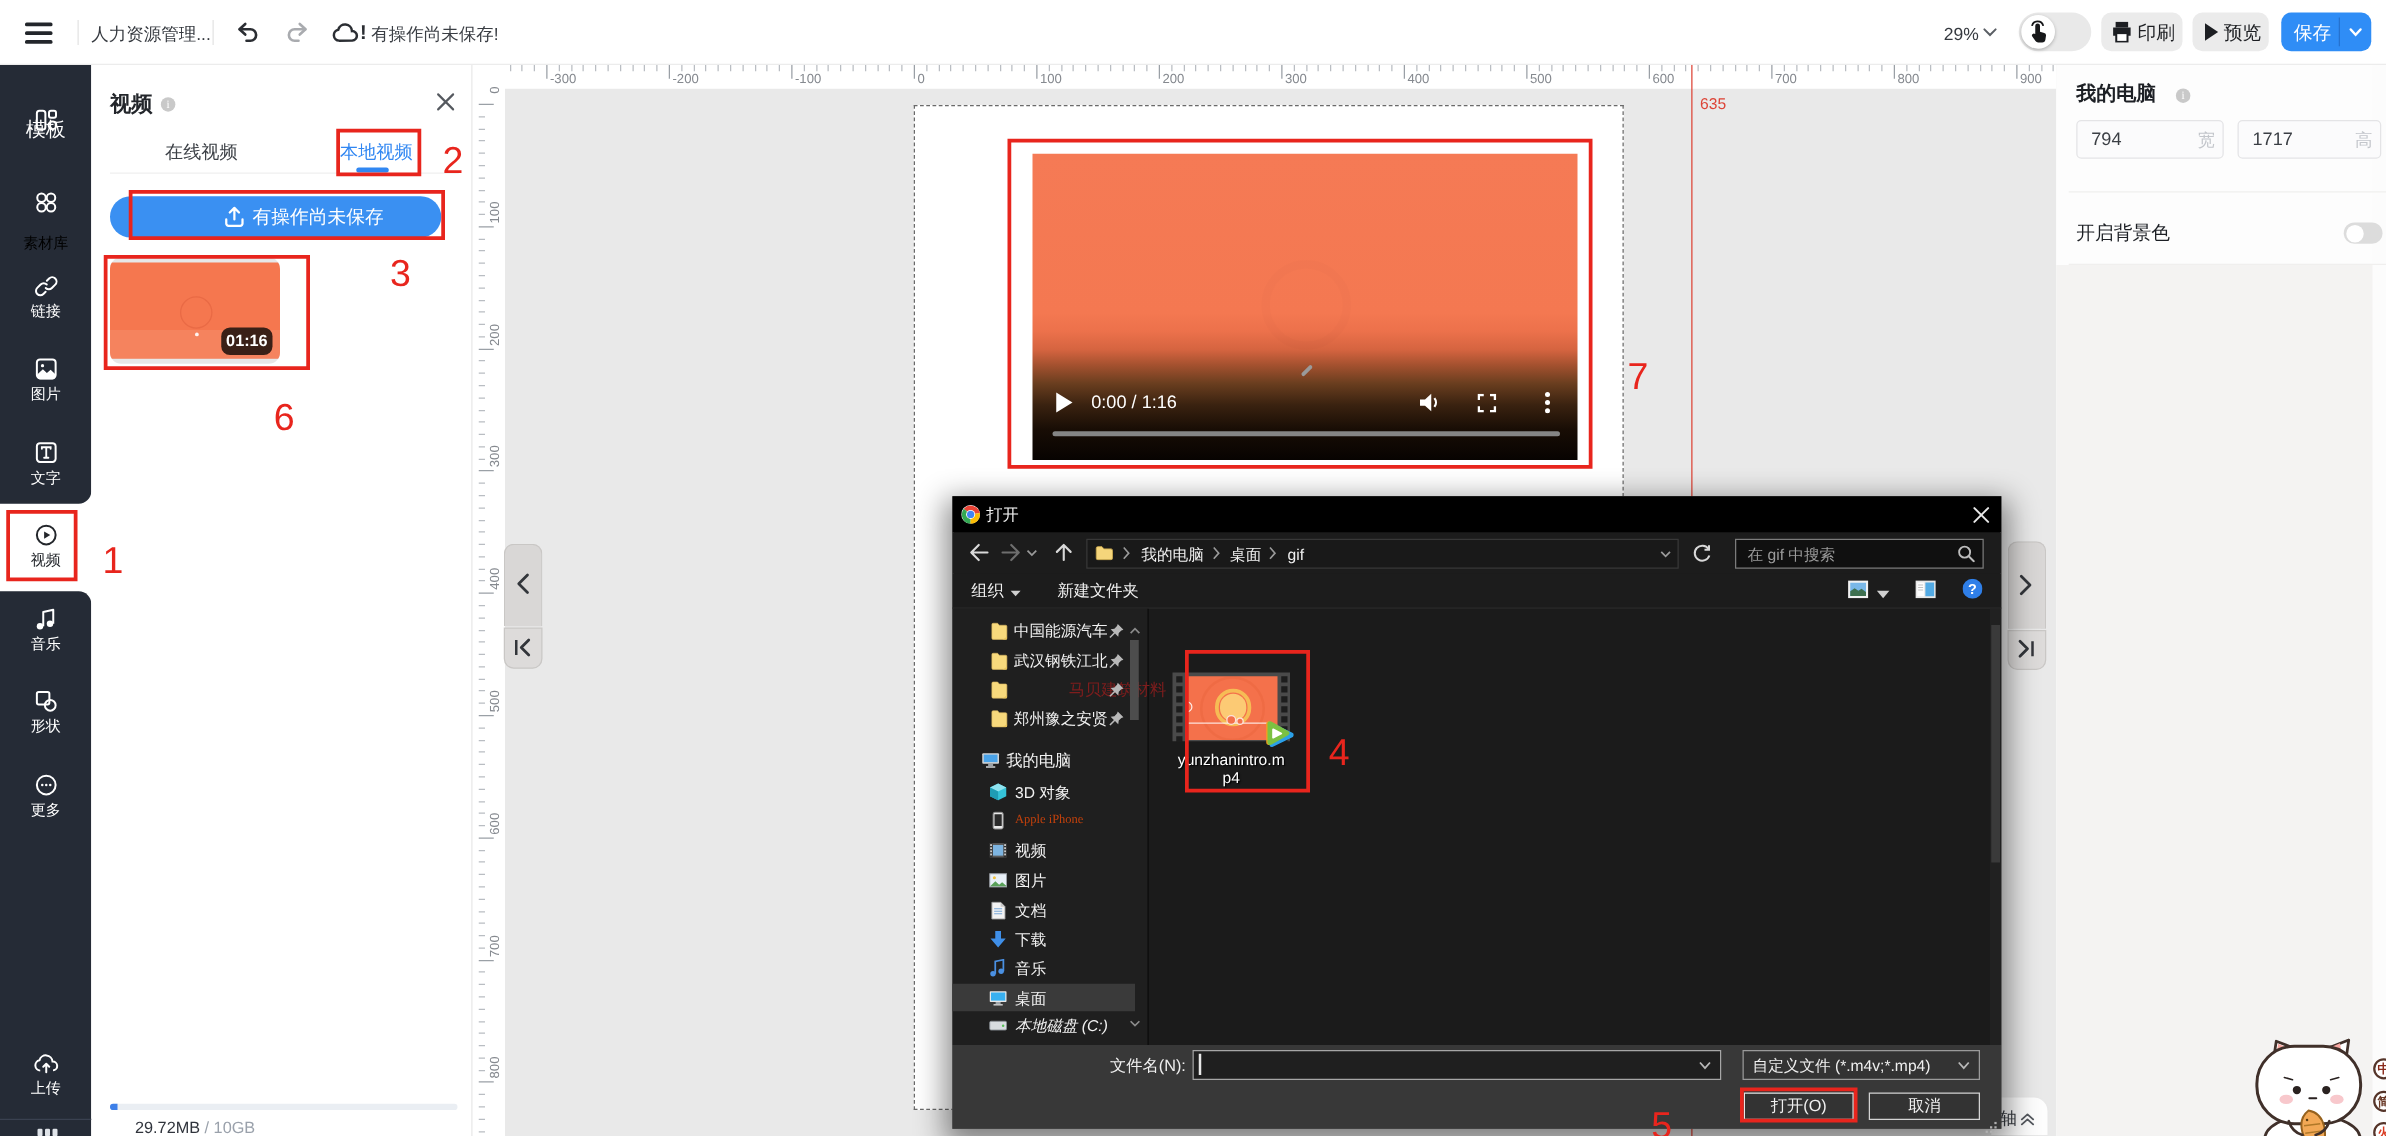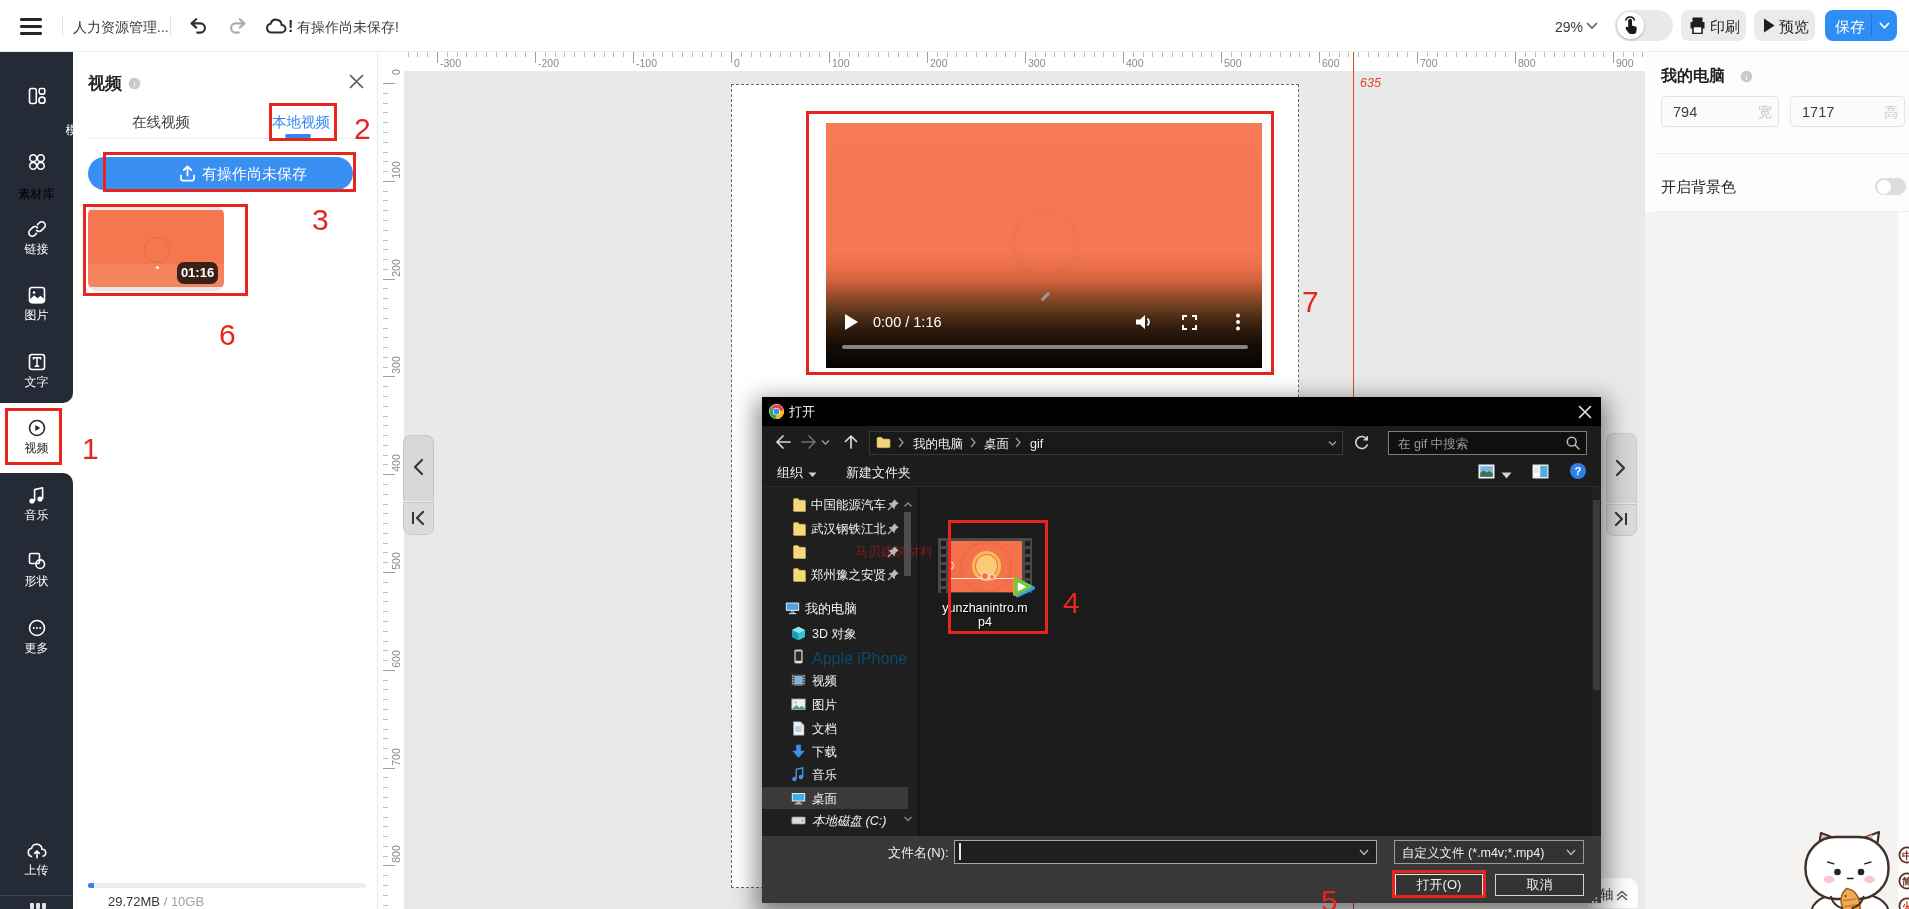--- a/index.html
+++ b/index.html
@@ -59,21 +59,21 @@
     <path d="M1.5 1.5 L5.5 5.8 L9.5 1.5" fill="none" stroke="#fff" stroke-width="1.8" stroke-linecap="round"></path>
   </svg>
 <div class="a" style="left:0px;top:52px;width:73px;height:857px;background:#fff;z-index:5"></div>
 <div class="a" style="left:0px;top:52px;width:73px;height:351px;background:#252b36;border-bottom-right-radius:10px;z-index:5"></div>
 <div class="a" style="left:0px;top:473px;width:73px;height:436px;background:#252b36;border-top-right-radius:10px;z-index:5"></div>
 <svg class="a" style="left:25.5px;top:85px;z-index:6;" width="22" height="22" viewBox="0 0 22 22">
     <rect x="3.5" y="3.5" width="6.8" height="15" rx="2" fill="none" stroke="#fff" stroke-width="1.6"></rect>
     <rect x="13.2" y="3.5" width="5.6" height="5.6" rx="1.6" fill="none" stroke="#fff" stroke-width="1.6"></rect>
     <circle cx="16" cy="15.2" r="3.1" fill="none" stroke="#fff" stroke-width="1.6"></circle>
   </svg>
-<div class="a" style="left:0px;top:124px;font-size:12px;color:#fff;line-height:1.15;white-space:nowrap;z-index:6;left:0;margin-left:41px;">
+<div class="a" style="left:0px;top:96px;font-size:16px;color:#fff;line-height:1.15;white-space:nowrap;z-index:6;left:0;">
     <div style="width:73px;text-align:center">模板</div>
   </div>
 <svg class="a" style="left:25.5px;top:151px;z-index:6;" width="22" height="22" viewBox="0 0 22 22">
     <circle cx="7.2" cy="7.2" r="3.4" fill="none" stroke="#fff" stroke-width="1.6"></circle>
     <circle cx="14.8" cy="7.2" r="3.4" fill="none" stroke="#fff" stroke-width="1.6"></circle>
     <circle cx="7.2" cy="14.8" r="3.4" fill="none" stroke="#fff" stroke-width="1.6"></circle>
     <circle cx="14.8" cy="14.8" r="3.4" fill="none" stroke="#fff" stroke-width="1.6"></circle>
   </svg>
 <div class="a" style="left:0px;top:188px;font-size:12px;color:#000000;line-height:1.15;white-space:nowrap;z-index:6;left:0;">
     <div style="width:73px;text-align:center">素材库</div>
@@ -410,21 +410,21 @@
     <div class="a" style="left:383px;top:855.6px;width:5px;height:1px;background:#b9bdc2"></div>
     <div class="a" style="left:383px;top:865.4px;width:12px;height:1px;background:#9aa0a6"></div>
     <div class="a" style="left:387px;top:847.4px;width:20px;height:14px;font-size:10.5px;color:#85898f;transform:rotate(-90deg);transform-origin:center;text-align:center">800</div>
     <div class="a" style="left:383px;top:875.2px;width:5px;height:1px;background:#b9bdc2"></div>
     <div class="a" style="left:383px;top:885.0px;width:5px;height:1px;background:#b9bdc2"></div>
     <div class="a" style="left:383px;top:894.7px;width:5px;height:1px;background:#b9bdc2"></div>
     <div class="a" style="left:383px;top:904.5px;width:5px;height:1px;background:#b9bdc2"></div>
   </div>
 <div class="a" style="left:731px;top:84px;width:568px;height:804px;background:#fff;border:1px dashed #6a6a6a;z-index:1"></div>
 <div class="a" style="left:1353px;top:52px;width:1px;height:857px;background:#dd4437;z-index:3"></div>
-<div class="a" style="left:1360px;top:76px;font-size:12.5px;color:#dd4437;line-height:1.15;white-space:nowrap;z-index:3;font-style:italic;">635</div>
+<div class="a" style="left:1360px;top:76px;font-size:12.5px;color:#dd4437;line-height:1.15;white-space:nowrap;z-index:3;">635</div>
 <div class="a" style="left:826px;top:123px;width:436px;height:244.5px;z-index:4;background:linear-gradient(180deg,#f57a55 0%,#f47851 52%,#ec714b 58%,#d56440 64%,#a4512f 69%,#6a3e1f 75%,#3a2210 82%,#180d05 90%,#070301 100%);">
     <div style="position:absolute;left:183px;top:85px;width:72px;height:72px;border:7px solid rgba(0,0,0,.01);border-radius:50%"></div>
     <div style="position:absolute;left:214px;top:172px;width:11px;height:3px;background:#9a9a9a;border-radius:2px;transform:rotate(-45deg)"></div>
   </div>
 <div class="a" style="left:845px;top:314px;width:13px;height:16px;z-index:5;width:0;height:0;border-left:13px solid #fff;border-top:8px solid transparent;border-bottom:8px solid transparent;background:none"></div>
 <div class="a" style="left:873px;top:314px;font-size:14.5px;color:#fff;line-height:1.15;white-space:nowrap;z-index:5">0:00 / 1:16</div>
 <svg class="a" style="left:1134px;top:313px;z-index:5;" width="19" height="18" viewBox="0 0 19 18">
     <path d="M2 6.5 h4 l5-4.5 v14 l-5-4.5 h-4 z" fill="#fff"></path>
     <path d="M13.5 5.5 a5.5 5.5 0 0 1 0 7" fill="none" stroke="#fff" stroke-width="1.8"></path>
   </svg>
@@ -604,21 +604,21 @@
 <svg class="a" style="left:791px;top:625.5px;z-index:12;" width="15" height="15" viewBox="0 0 15 15">
     <path d="M7.5 0.8 L14 4 v7 L7.5 14.2 L1 11 V4 z" fill="#35c3d8"></path>
     <path d="M7.5 0.8 L14 4 L7.5 7.2 L1 4 z" fill="#8fe3ef"></path>
     <path d="M7.5 7.2 V14.2 L1 11 V4 z" fill="#1f9cb4"></path>
   </svg>
 <div class="a" style="left:812px;top:626.5px;font-size:12.5px;color:#f2f2f2;line-height:1.15;white-space:nowrap;z-index:12;">3D 对象</div>
 <svg class="a" style="left:791px;top:649px;z-index:12;" width="15" height="15" viewBox="0 0 15 15">
     <rect x="3.5" y="0.8" width="8" height="13.4" rx="1.4" fill="#e8e8e8" stroke="#8a8a8a" stroke-width="0.8"></rect>
     <rect x="4.6" y="2.4" width="5.8" height="9.4" fill="#2a2a2a"></rect>
   </svg>
-<div class="a" style="left:812px;top:650px;font-size:16px;color:#0c4a6e;line-height:1.15;white-space:nowrap;z-index:12;">Apple iPhone</div>
+<div class="a" style="left:812px;top:650px;font-size:10px;color:#c2410c;line-height:1.15;white-space:nowrap;z-index:12;font-family:Liberation Serif, serif;">Apple iPhone</div>
 <svg class="a" style="left:791px;top:673px;z-index:12;" width="15" height="15" viewBox="0 0 15 15">
     <rect x="0.8" y="1.5" width="13.4" height="11.5" fill="#5a5a5a"></rect>
     <rect x="0.8" y="1.5" width="2.2" height="11.5" fill="#2e2e2e"></rect>
     <rect x="12" y="1.5" width="2.2" height="11.5" fill="#2e2e2e"></rect>
     <rect x="3.4" y="3" width="8.2" height="8.5" fill="#7db4e0"></rect>
     <rect x="1.2" y="2.3" width="1.3" height="1.5" fill="#ddd"></rect>
     <rect x="1.2" y="4.8" width="1.3" height="1.5" fill="#ddd"></rect>
     <rect x="1.2" y="7.3" width="1.3" height="1.5" fill="#ddd"></rect>
     <rect x="1.2" y="9.8" width="1.3" height="1.5" fill="#ddd"></rect>
     <rect x="12.4" y="2.3" width="1.3" height="1.5" fill="#ddd"></rect>

